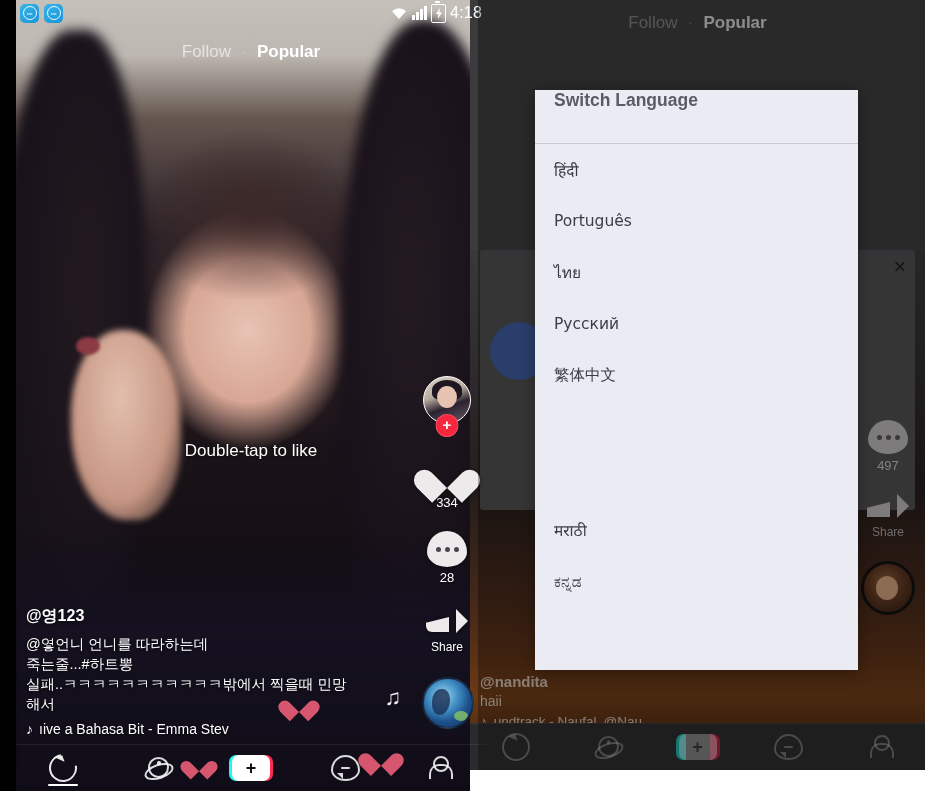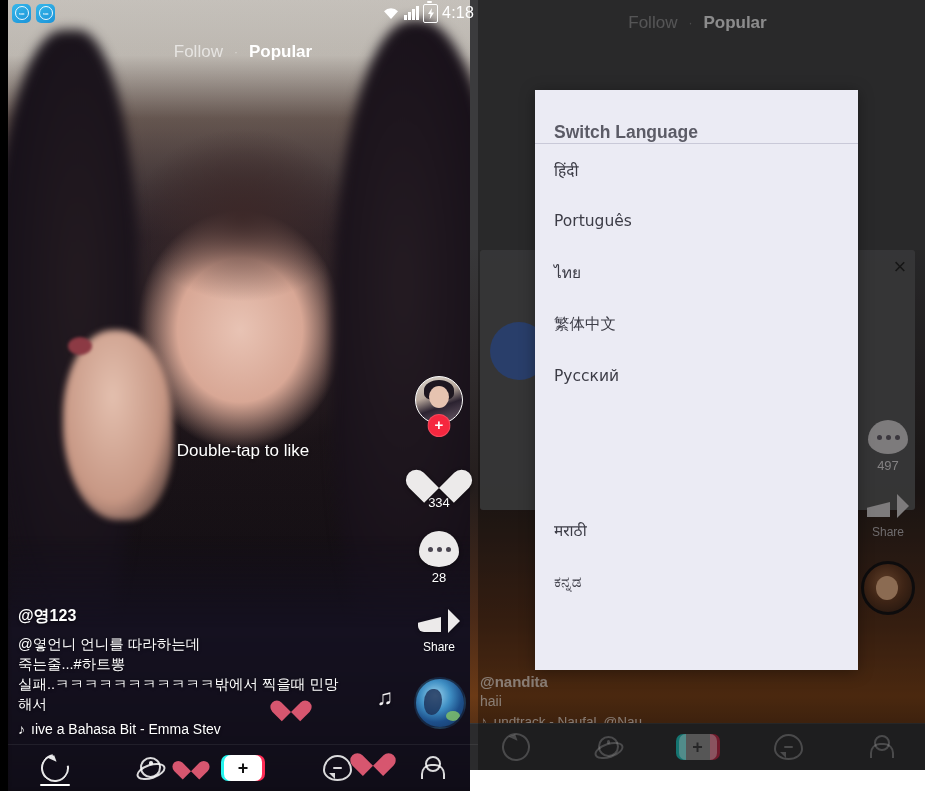--- a/index.html
+++ b/index.html
@@ -1,20 +1,20 @@
 <!DOCTYPE html>
 <html><head>
 <meta charset="utf-8">
 <style>
   html,body{margin:0;padding:0;background:#000;}
   body{width:925px;height:791px;overflow:hidden;font-family:"Liberation Sans","DejaVu Sans",sans-serif;}
   .screen{position:relative;width:925px;height:791px;overflow:hidden;}
 
   
-  .left-panel{position:absolute;left:8px;top:0;width:470px;height:791px;overflow:hidden;background:#1b1418;}
+  .left-panel{position:absolute;left:16px;top:0;width:470px;height:791px;overflow:hidden;background:#1b1418;}
   .lp-video{position:absolute;inset:0;
     background:
       radial-gradient(ellipse 150px 120px at 235px 215px, rgba(60,40,40,.95) 0%, rgba(30,20,22,0) 72%),
       radial-gradient(ellipse 130px 150px at 232px 330px, #e8c3b4 0%, #d8a795 48%, rgba(120,80,70,0) 80%),
       radial-gradient(ellipse 210px 200px at 235px 300px, #3a2a2a 0%, rgba(28,20,22,.1) 78%),
       linear-gradient(180deg,#d8d4cd 0%,#cfcac2 7%,#6d5d56 15%,#2a2028 30%,#1a1318 55%,#110d12 78%,#0d0a10 100%);
   }
   
   .lp-hair-l{position:absolute;left:-20px;top:30px;width:150px;height:640px;border-radius:50% 40% 45% 50%;
     background:radial-gradient(ellipse at 60% 40%, #231a20 0%, #17111a 60%, rgba(10,8,12,0) 100%);filter:blur(6px);}
@@ -167,21 +167,21 @@
   .rp-bnav .ic-msg:after{border-top-color:rgba(255,255,255,.30);}
   .rp-bnav .ic-create{background:rgba(255,255,255,.38);color:rgba(0,0,0,.55);}
   .rp-bnav .ic-create:before{background:#1fa8a3;}
   .rp-bnav .ic-create:after{background:#a3263f;}
   .rp-bottom-white{position:absolute;left:0;bottom:0;width:455px;height:21px;background:#fff;z-index:15;}
 
   
   .scrim{position:absolute;left:478px;top:0;width:447px;height:770px;background:rgba(0,0,0,.30);z-index:50;}
   .dialog{position:absolute;left:535px;top:90px;width:323px;height:580px;background:#ebebf4;z-index:60;
     box-shadow:0 2px 14px rgba(0,0,0,.35);overflow:hidden;display:flex;flex-direction:column;}
-  .dlg-header{height:54px;display:flex;align-items:flex-end;padding:0 19px;box-sizing:border-box;
+  .dlg-header{height:54px;display:flex;align-items:flex-start;padding:0 19px;box-sizing:border-box;
     border-bottom:1px solid #c9c9d8;flex:0 0 54px;}
   .dlg-title{font-size:17.5px;color:#5b5b66;font-weight:bold;}
   .dlg-list{flex:1;overflow:hidden;position:relative;}
   .lang-item{height:51.5px;display:flex;align-items:center;padding:0 19px;box-sizing:border-box;
     font-size:15.5px;color:#3c3c46;font-family:"DejaVu Sans","Liberation Sans",sans-serif;}
   .lang-item.blank{color:transparent;}
 </style>
 </head>
 <body>
 
@@ -392,22 +392,22 @@
 
   <div class="scrim"></div>
   <div class="dialog">
     <div class="dlg-header">
       <span class="dlg-title">Switch Language</span>
     </div>
     <div class="dlg-list" id="lang-list">
         <div class="lang-item">हिंदी</div>
         <div class="lang-item">Português</div>
         <div class="lang-item">ไทย</div>
+        <div class="lang-item">Русский</div>
         <div class="lang-item">繁体中文</div>
-        <div class="lang-item">Русский</div>
         <div class="lang-item blank"></div>
         <div class="lang-item blank"></div>
         <div class="lang-item">मराठी</div>
         <div class="lang-item">ಕನ್ನಡ</div>
       </div>
   </div>
 
 </div>
 
 </body></html>

